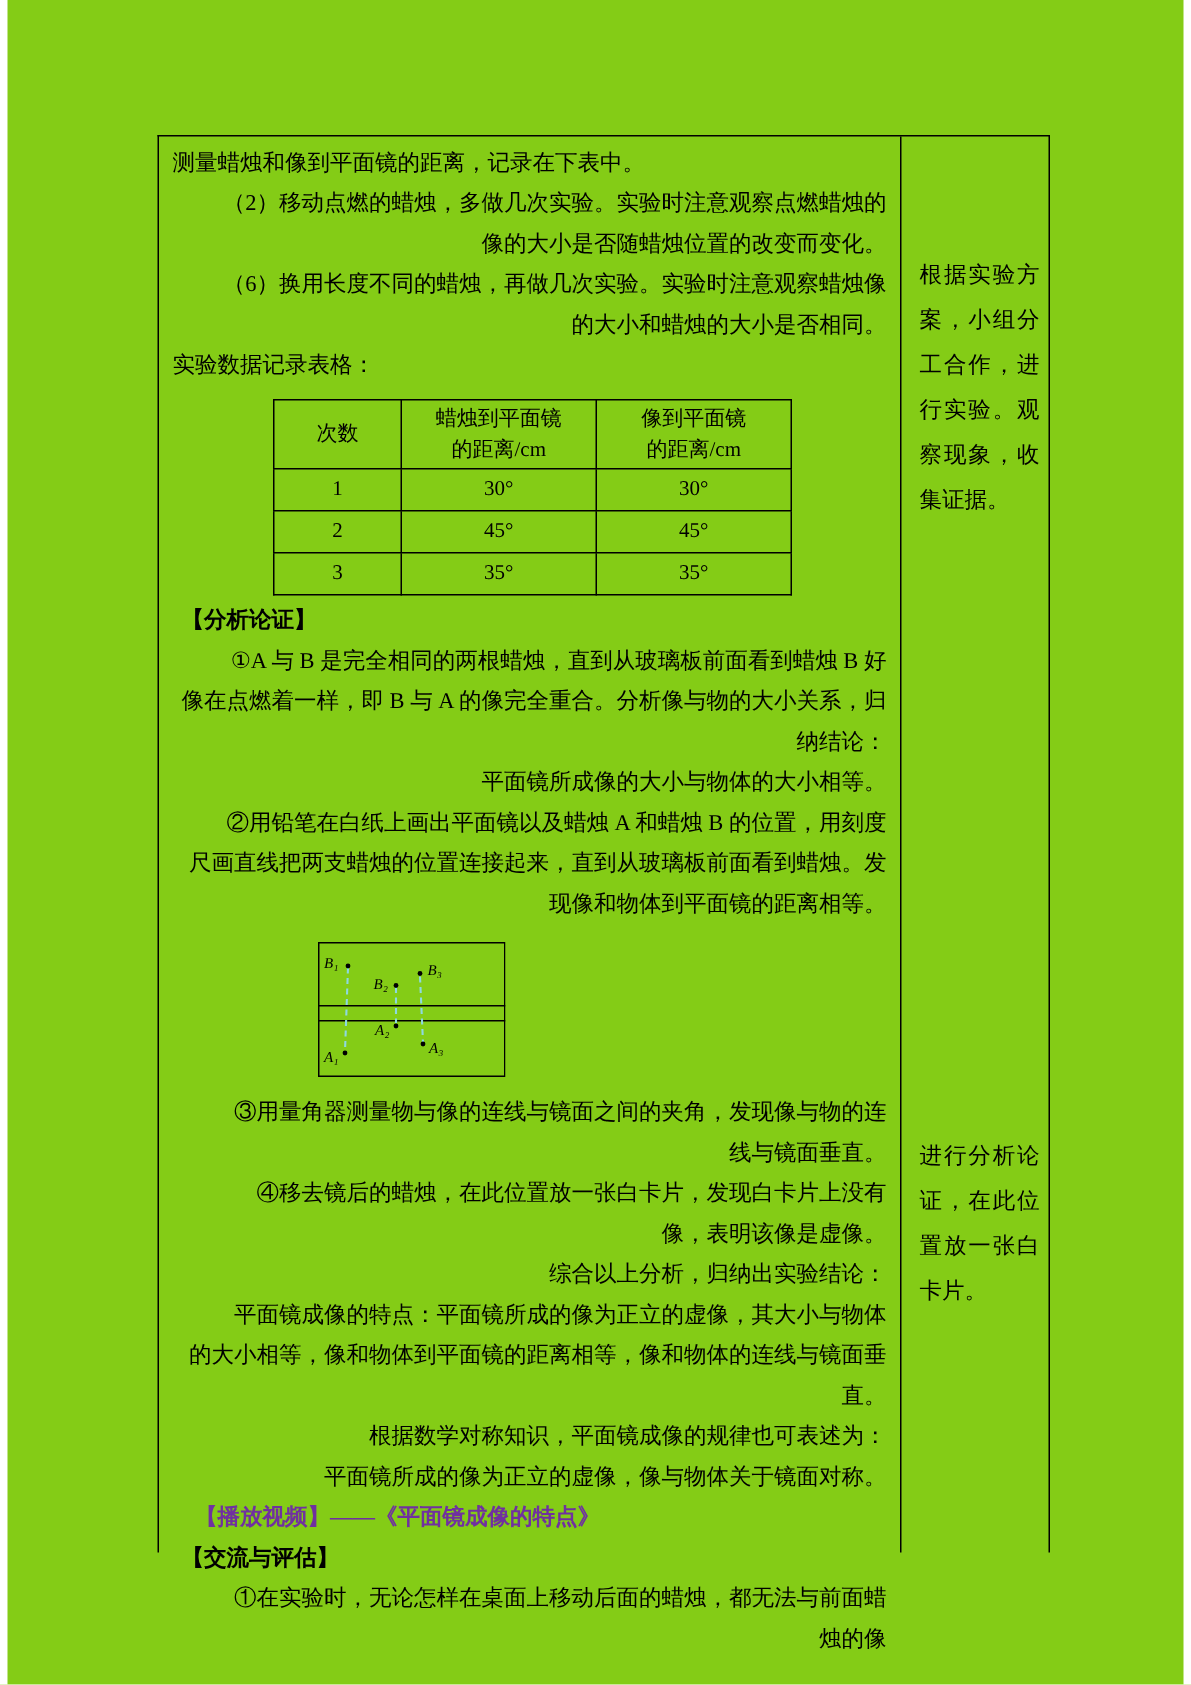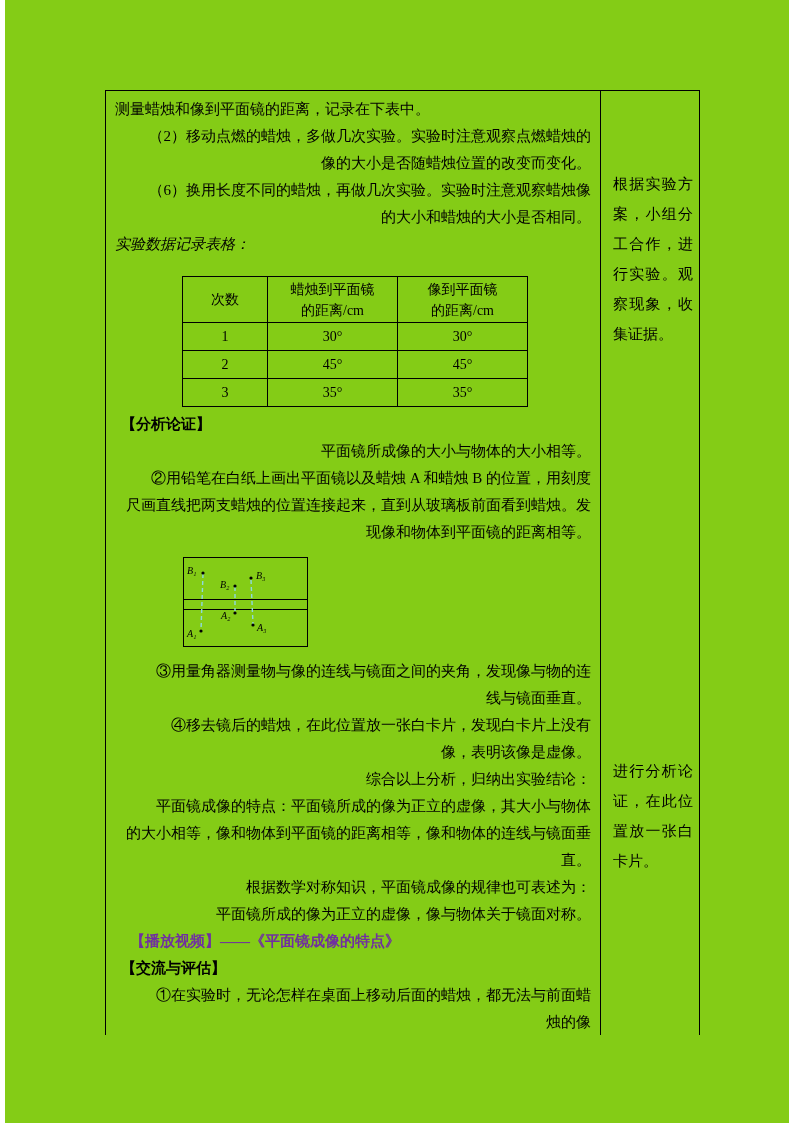--- a/index.html
+++ b/index.html
@@ -40,45 +40,45 @@
     position:absolute;
     left:12px;right:6px;
     font-size:15px;
     line-height:30px;
     text-align:justify;
   }
   p.p{ text-indent:2em;text-align:right; }
   p.p0{ text-indent:0; }
   p.hdr{ font-weight:bold; text-indent:0.4em; }
   p.video{ font-weight:bold; text-indent:1em; color:var(--video-text); }
-  .caption{ text-indent:1.4em;font-style:italic; }
+  .caption{ text-indent:1.4em; }
 
   table.data-table{
     border-collapse:collapse;
-    margin:18px 0 4px 67px;
+    margin:8px 0 4px 67px;
     font-size:14px;
   }
   table.data-table th, table.data-table td{
     border:1px solid #000;
     text-align:center;
     vertical-align:middle;
     font-weight:normal;
     padding:0 4px;
   }
   table.data-table th{
     white-space:pre-line;
     height:46px;
     line-height:21px;
   }
   table.data-table td{ height:27px; }
   .col-num{ width:85px; }
   .col-val{ width:130px; }
 
   .diagram-wrap{
-    margin:11px 0 11px 68px;
+    margin:11px 0 11px 97px;
     width:125px;height:90px;text-align:right;
   }
   .diagram-wrap svg{ display:block; }
   .dlabel{
     font-family:"Liberation Serif","DejaVu Serif",serif;
     font-style:italic;
     font-size:10px;
   }
 </style>
 </head>
@@ -114,20 +114,21 @@
           </tr>
           <tr>
             <td>3</td>
             <td>35°</td>
             <td>35°</td>
           </tr>
         </tbody>
       </table>
 
       <p class="hdr">【分析论证】</p>
+      <p class="p">①A 与 B 是完全相同的两根蜡烛，直到从玻璃板前面看到蜡烛 B 好像在点燃着一样，即 B 与 A 的像完全重合。分析像与物的大小关系，归纳结论：</p>
       <p class="p">平面镜所成像的大小与物体的大小相等。</p>
       <p class="p">②用铅笔在白纸上画出平面镜以及蜡烛 A 和蜡烛 B 的位置，用刻度尺画直线把两支蜡烛的位置连接起来，直到从玻璃板前面看到蜡烛。发现像和物体到平面镜的距离相等。</p>
 
       <div class="diagram-wrap">
         <svg width="125" height="90" viewBox="0 0 125 90">
           <rect x="0.5" y="0.5" width="124" height="89" fill="none" stroke="#000" stroke-width="1"></rect>
           <line x1="0" y1="42.5" x2="125" y2="42.5" stroke="#000" stroke-width="1"></line>
           <line x1="0" y1="52.5" x2="125" y2="52.5" stroke="#000" stroke-width="1"></line>
 
           <line x1="20" y1="17" x2="18" y2="73" style="stroke:var(--diagram-dash)" stroke-width="1.4" stroke-dasharray="4 3"></line>

